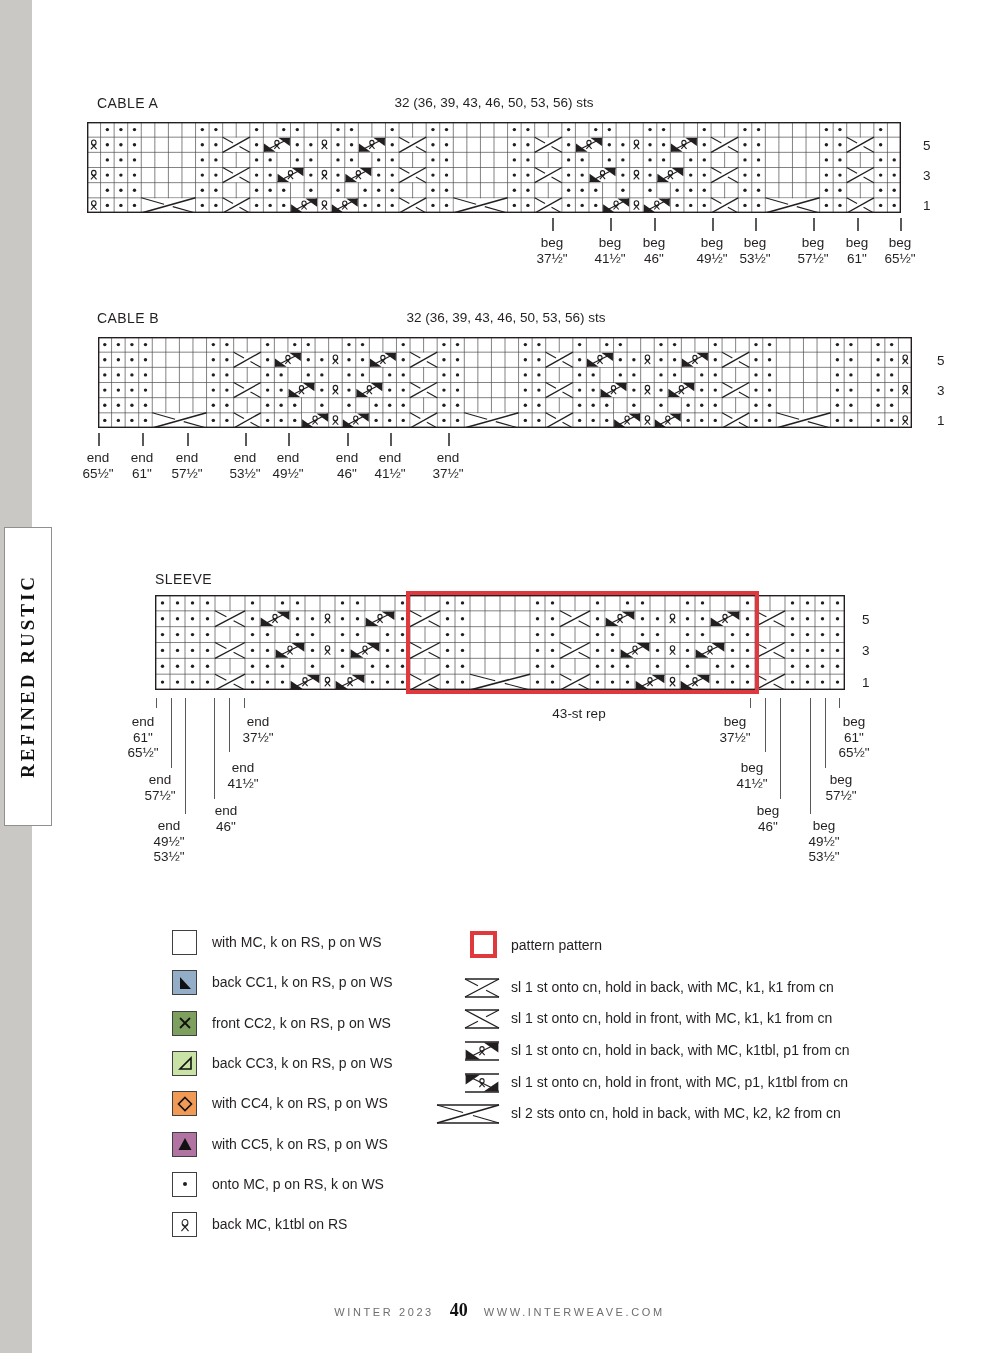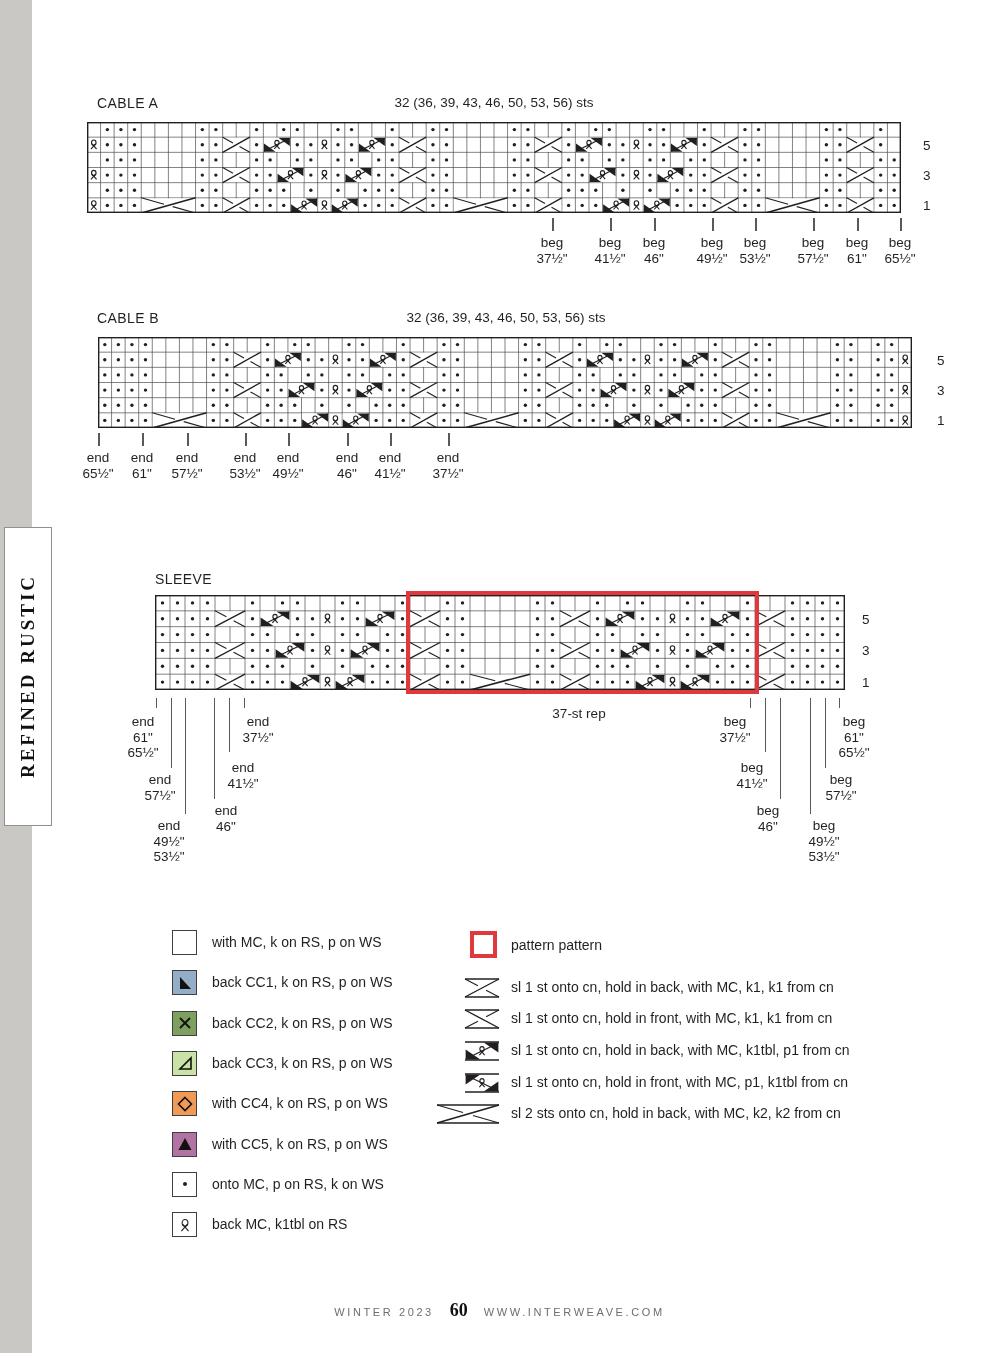--- a/index.html
+++ b/index.html
@@ -1321,21 +1321,21 @@
         <line x1="618.6" y1="88.98333333333333" x2="630" y2="95" stroke="#231f20" stroke-width="1.1"></line>
         <line x1="600" y1="95" x2="630" y2="79.16666666666667" stroke="#231f20" stroke-width="1.35"></line>
         <circle cx="637.5" cy="87.08333333333334" r="1.7" fill="#231f20"></circle>
         <circle cx="652.5" cy="87.08333333333334" r="1.7" fill="#231f20"></circle>
         <circle cx="667.5" cy="87.08333333333334" r="1.7" fill="#231f20"></circle>
         <circle cx="682.5" cy="87.08333333333334" r="1.7" fill="#231f20"></circle>
         <rect x="0.7" y="0.7" width="688.6" height="93.6" fill="none" stroke="#231f20" stroke-width="1.4"></rect>
       </svg>
     </div>
   <div class="abs rep-box" style="left:406px;top:591px;width:353px;height:103px;"></div>
-  <div class="abs replbl" style="left:579px;top:706px;">37-st rep</div>
+  <div class="abs replbl" style="left:579px;top:706px;">43-st rep</div>
   <div id="sleeveLabels">
       <div class="abs vline" style="left:156px;top:698px;height:10px;"></div>
       <div class="abs vline" style="left:171px;top:698px;height:70px;"></div>
       <div class="abs vline" style="left:185px;top:698px;height:116px;"></div>
       <div class="abs vline" style="left:214px;top:698px;height:101px;"></div>
       <div class="abs vline" style="left:229px;top:698px;height:54px;"></div>
       <div class="abs vline" style="left:244px;top:698px;height:10px;"></div>
       <div class="abs szlbl" style="left:143px;top:714px;">
         <div style="">end</div>
         <div style="">61"</div>
@@ -1406,21 +1406,21 @@
           <polygon points="6,5 6,17 17,17" fill="#111"></polygon>
         </svg>
       </div>
       <div class="abs legend-label" style="left:212px;top:974.3px;">back CC1, k on RS, p on WS</div>
       <div class="sw abs" style="left:172px;top:1010.6px;background:#7da05e;">
         <svg width="22" height="22" viewBox="0 0 22 22">
           <line x1="6" y1="6" x2="16" y2="16" stroke="#111" stroke-width="1.8"></line>
           <line x1="16" y1="6" x2="6" y2="16" stroke="#111" stroke-width="1.8"></line>
         </svg>
       </div>
-      <div class="abs legend-label" style="left:212px;top:1014.6px;">back CC2, k on RS, p on WS</div>
+      <div class="abs legend-label" style="left:212px;top:1014.6px;">front CC2, k on RS, p on WS</div>
       <div class="sw abs" style="left:172px;top:1050.9px;background:#c9e3a6;">
         <svg width="22" height="22" viewBox="0 0 22 22">
           <polygon points="6,17 17,17 17,6" fill="none" stroke="#111" stroke-width="1.6"></polygon>
         </svg>
       </div>
       <div class="abs legend-label" style="left:212px;top:1054.9px;">back CC3, k on RS, p on WS</div>
       <div class="sw abs" style="left:172px;top:1091.2px;background:#f19a55;">
         <svg width="22" height="22" viewBox="0 0 22 22">
           <polygon points="11,4.5 17.5,11 11,17.5 4.5,11" fill="none" stroke="#111" stroke-width="1.6"></polygon>
         </svg>
@@ -1503,21 +1503,21 @@
           <line x1="1" y1="1" x2="27.04" y2="8.559999999999999" stroke="#231f20" stroke-width="1.1"></line>
           <line x1="36.96" y1="11.44" x2="63" y2="19" stroke="#231f20" stroke-width="1.1"></line>
           <line x1="1" y1="19" x2="63" y2="1" stroke="#231f20" stroke-width="1.6"></line>
         </svg>
       </div>
       <div class="abs legend-label" style="left:511px;top:1105px;">sl 2 sts onto cn, hold in back, with MC, k2, k2 from cn</div>
     </div>
 
   <div class="abs footer">
     <span class="f-gray">WINTER 2023</span>
-    <span class="f-num">60</span>
+    <span class="f-num">40</span>
     <span class="f-gray">WWW.INTERWEAVE.COM</span>
   </div>
 <div class="abs rownum" style="left:923px;top:144.75px;">5</div>
     <div class="abs rownum" style="left:923px;top:175.08333333333331px;">3</div>
     <div class="abs rownum" style="left:923px;top:205.41666666666666px;">1</div>
     <div class="abs rownum" style="left:937px;top:359.75px;">5</div>
     <div class="abs rownum" style="left:937px;top:390.0833333333333px;">3</div>
     <div class="abs rownum" style="left:937px;top:420.41666666666663px;">1</div>
     <div class="abs rownum" style="left:862px;top:618.75px;">5</div>
     <div class="abs rownum" style="left:862px;top:650.4166666666666px;">3</div>

